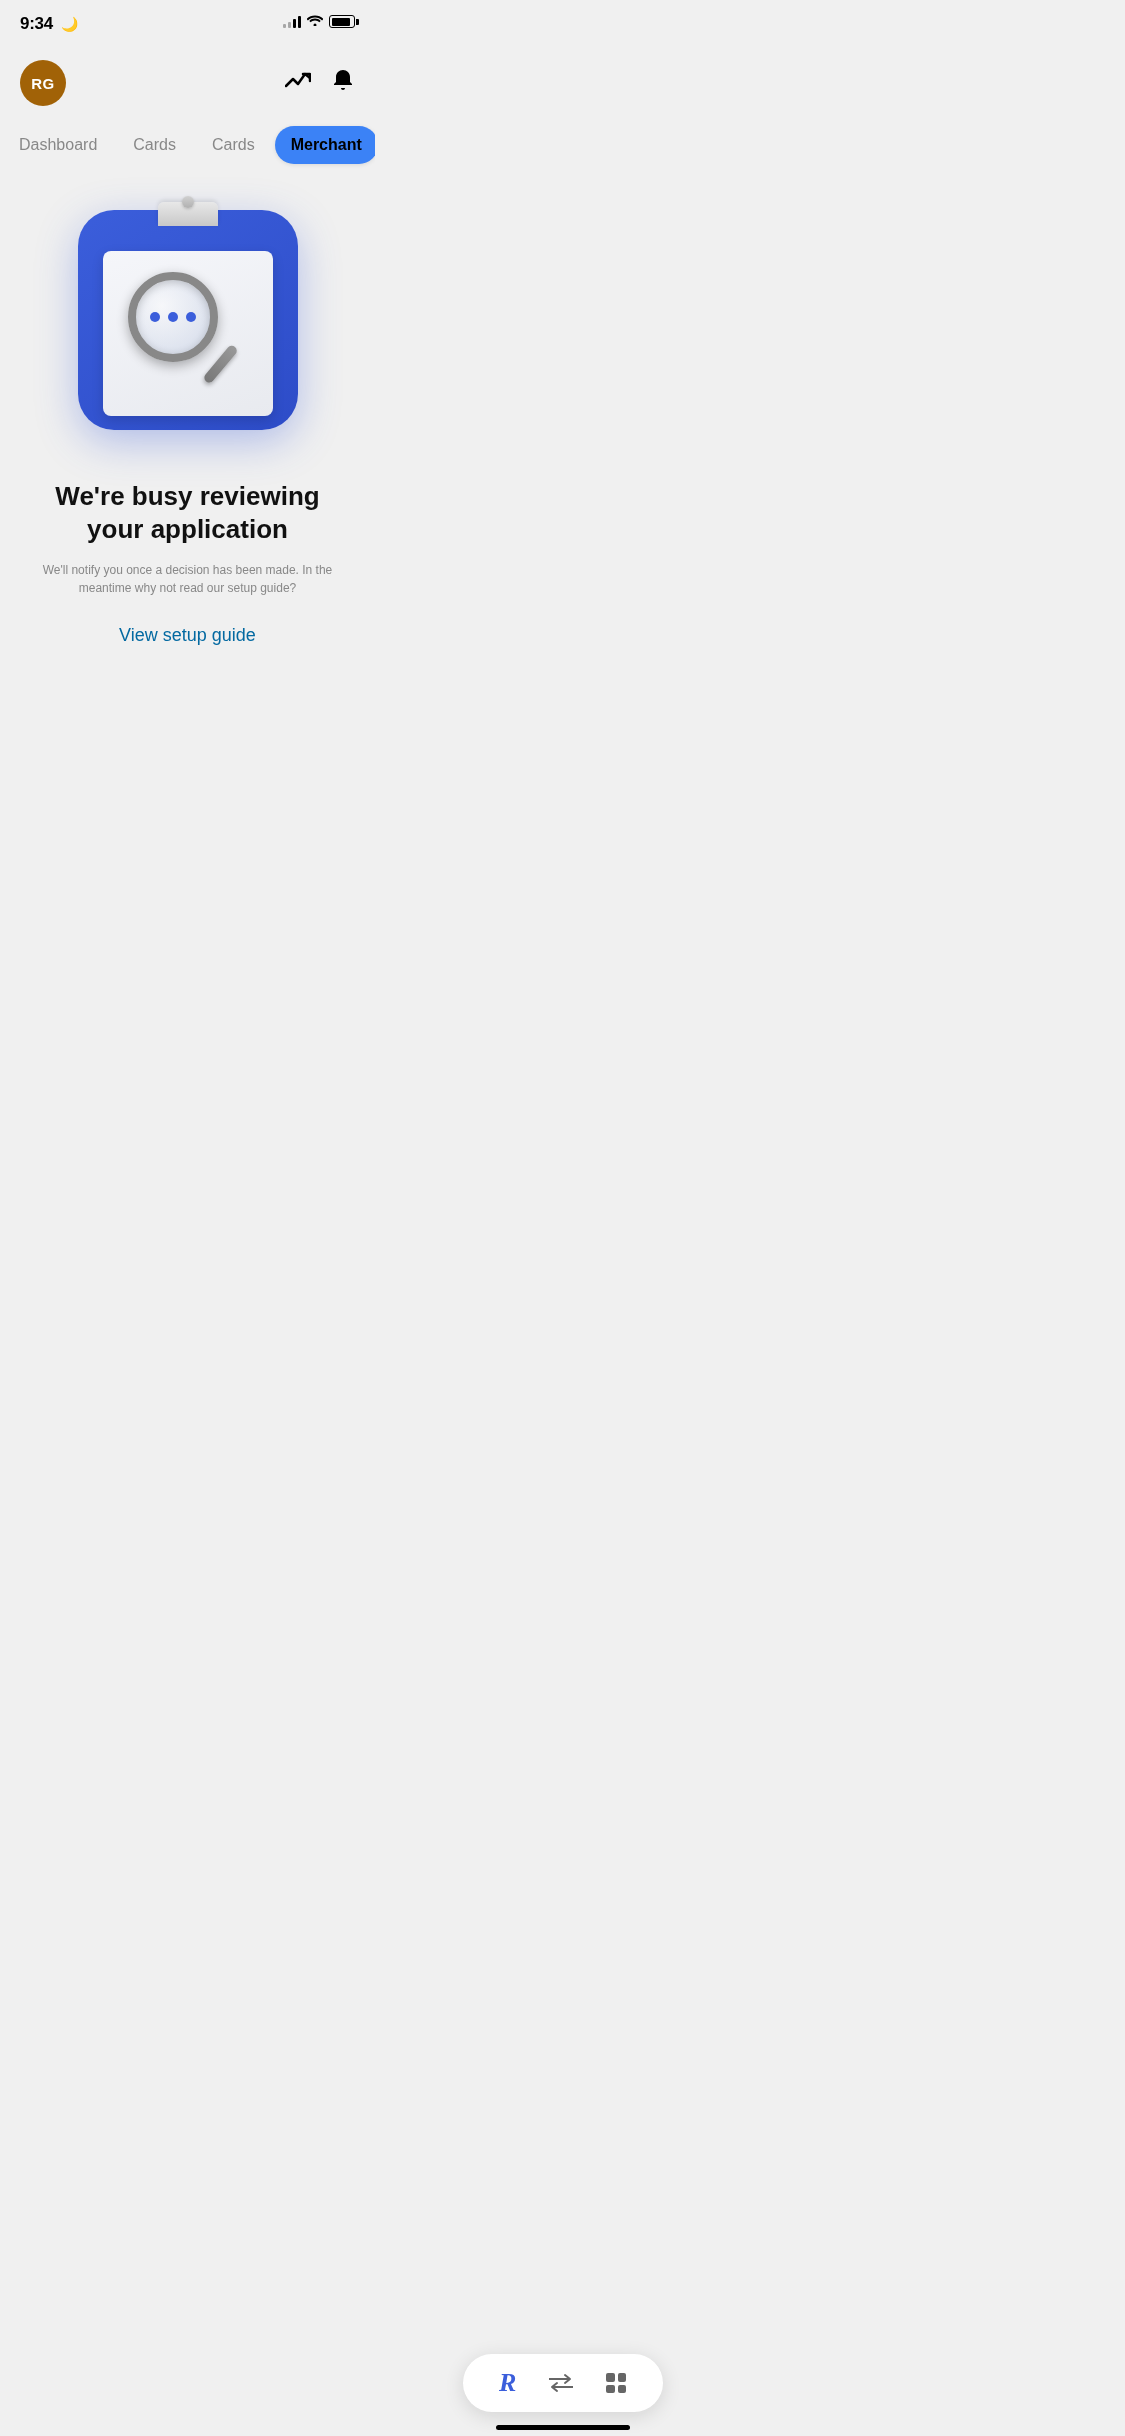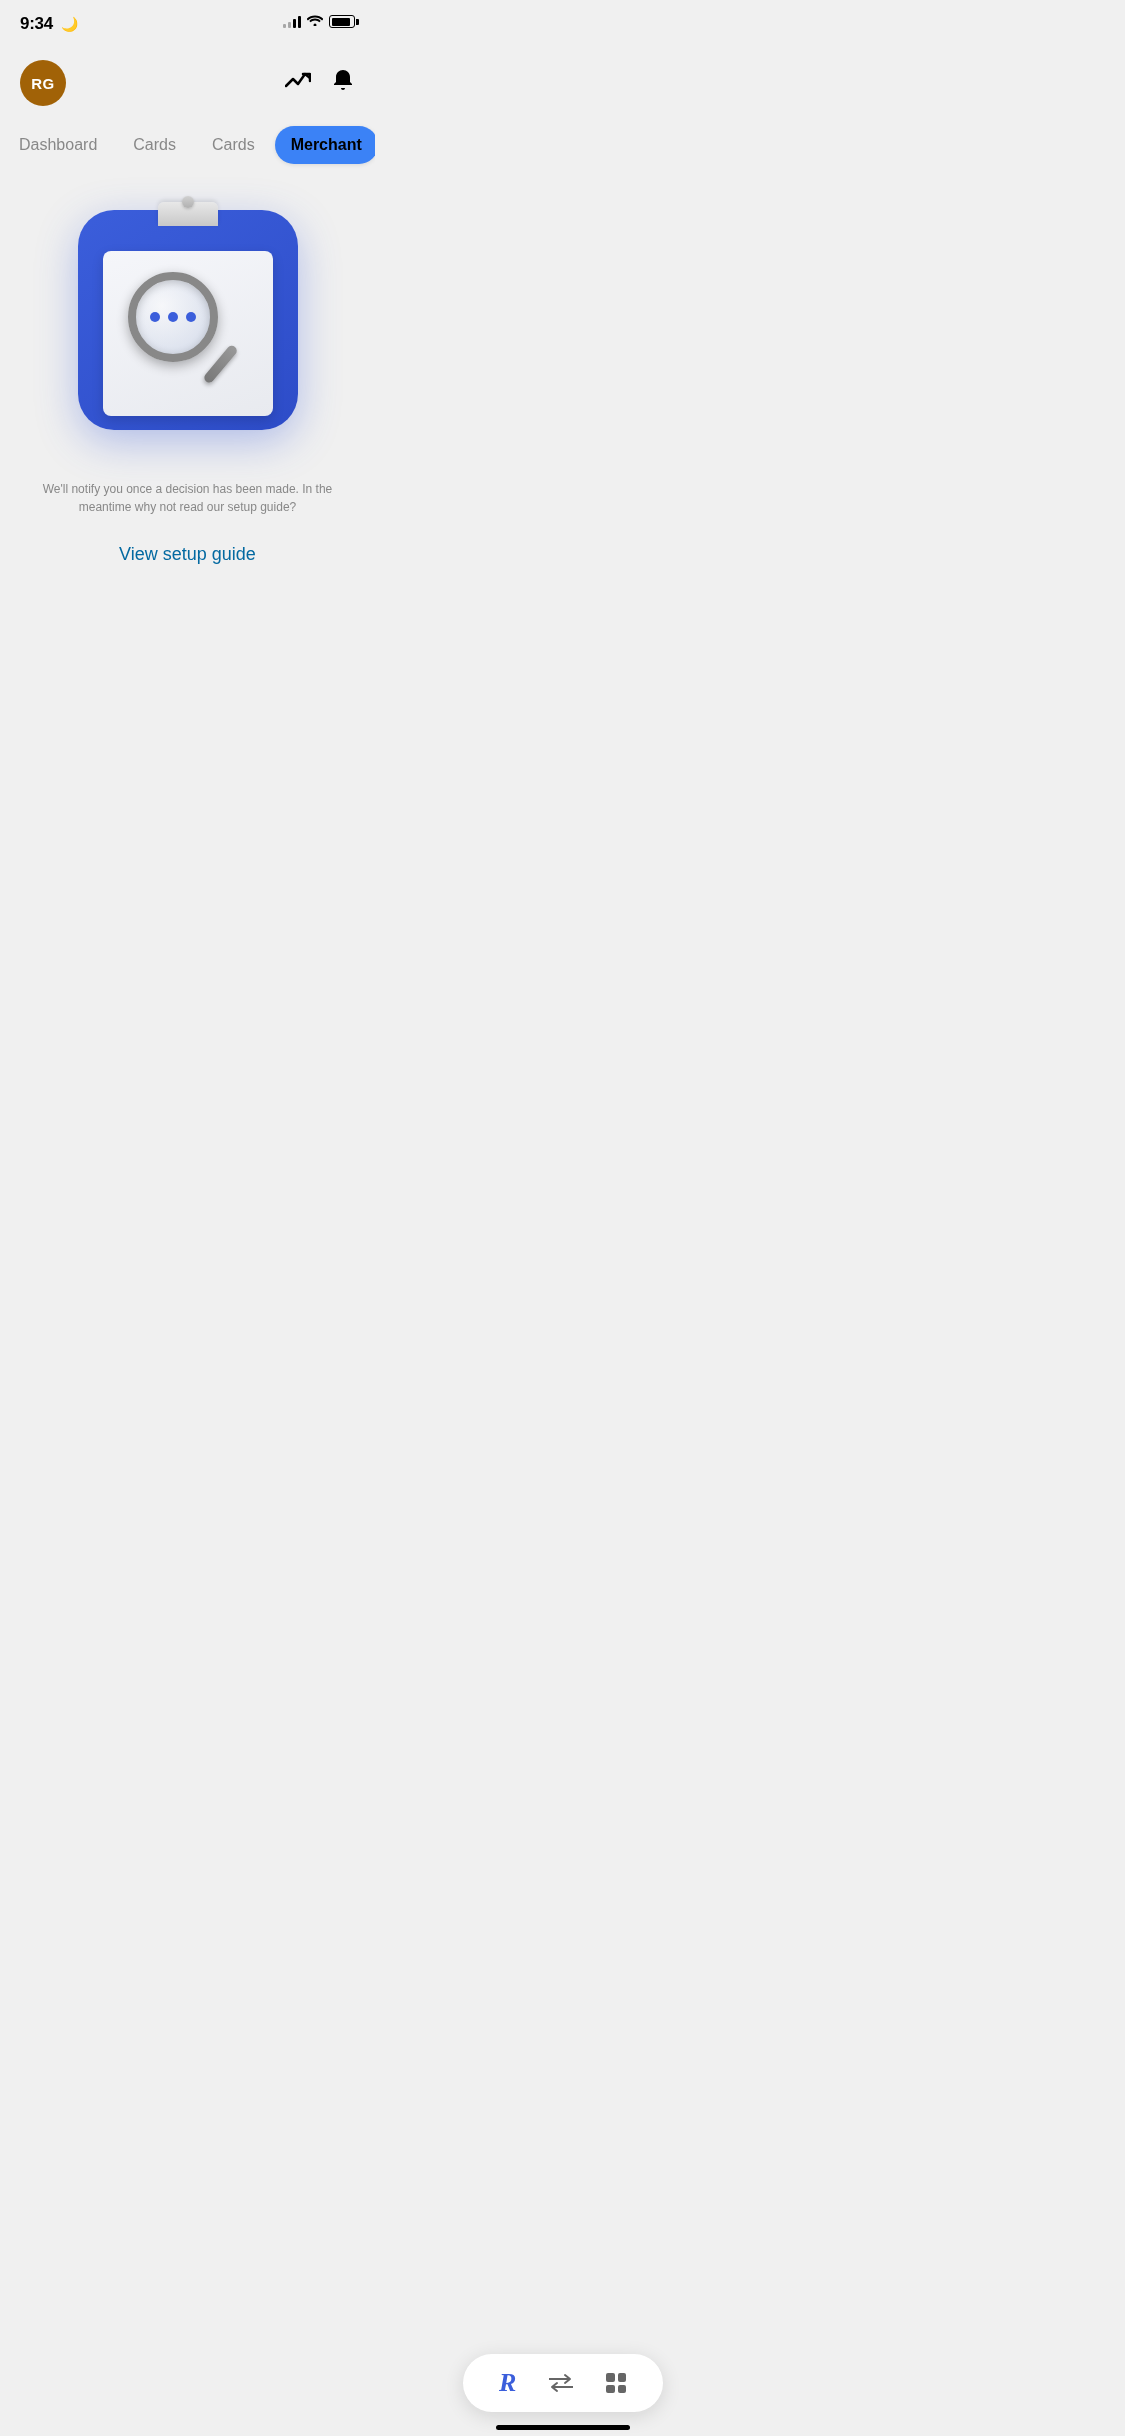--- a/index.html
+++ b/index.html
@@ -431,20 +431,21 @@
         <div class="dots-container">
           <div class="dot"></div>
           <div class="dot"></div>
           <div class="dot"></div>
         </div>
       </div>
       <div class="magnifier-handle"></div>
     </div>
   </div>
 
+  <h1 class="title">We're busy reviewing your application</h1>
 
   <p class="subtitle">We'll notify you once a decision has been made. In the meantime why not read our setup guide?</p>
 
   <a class="link-text">View setup guide</a>
 
 </div>
 
 <div class="bottom-nav">
 
   <div class="bottom-nav-icon active">

